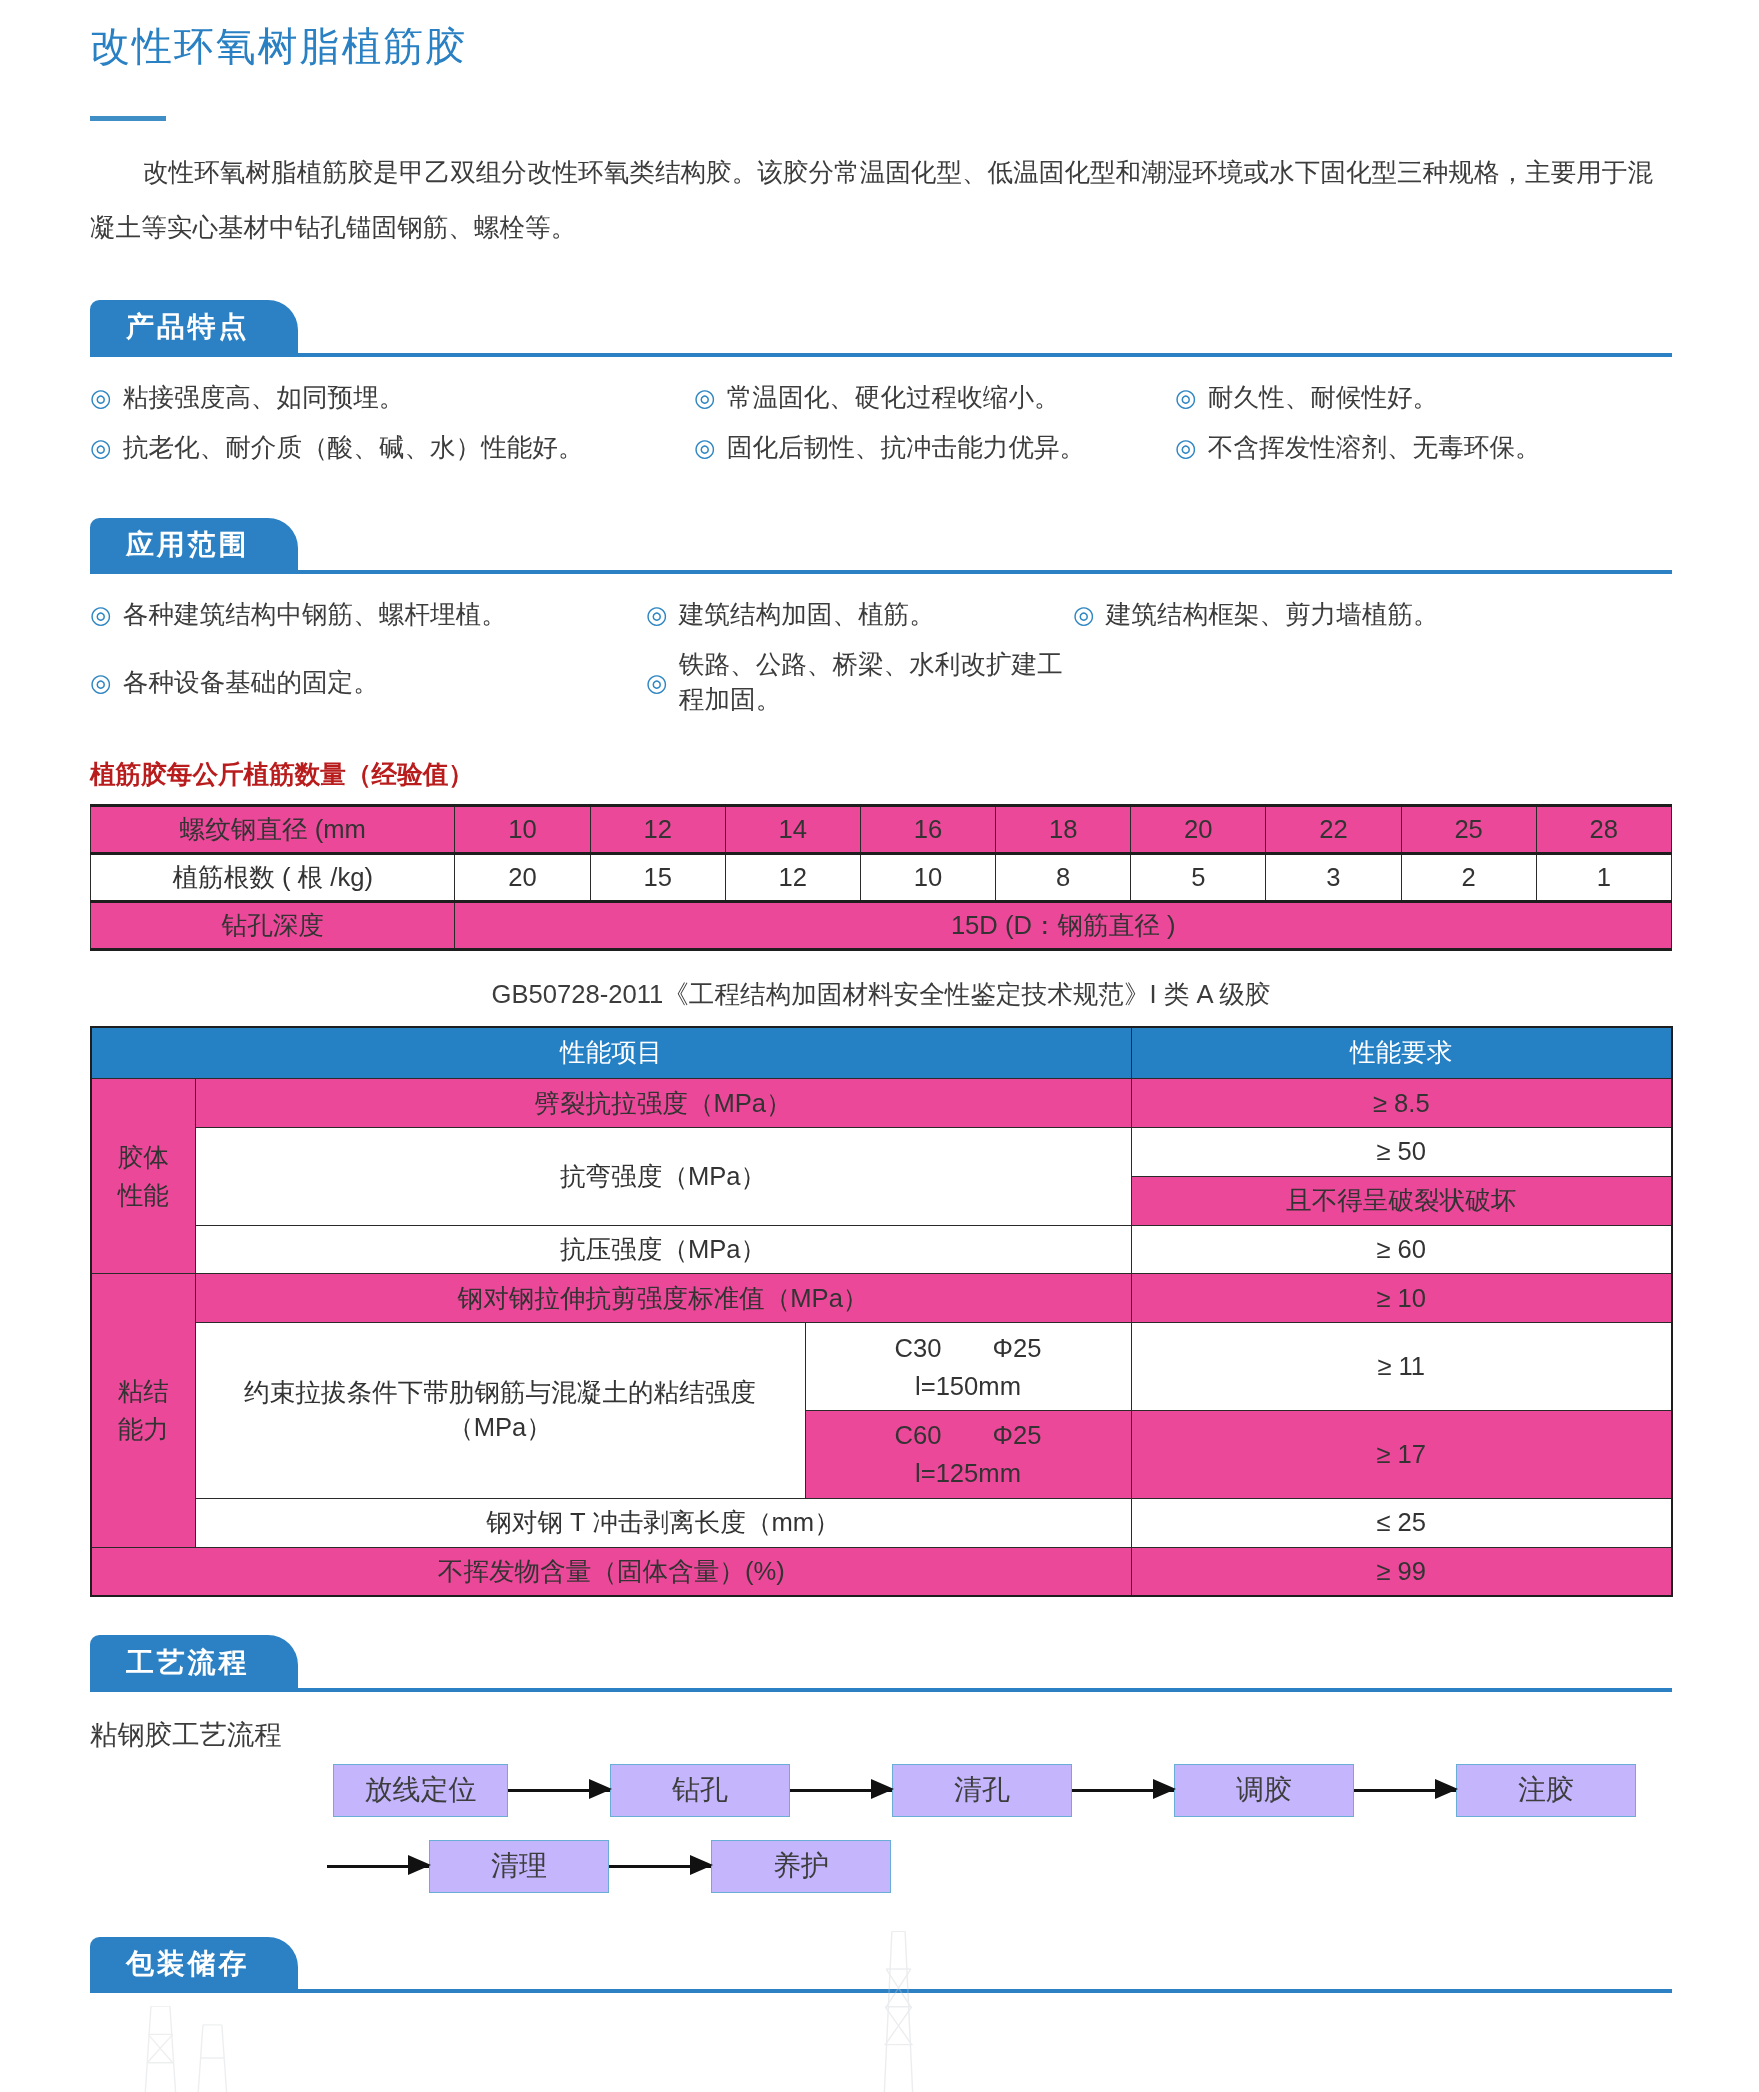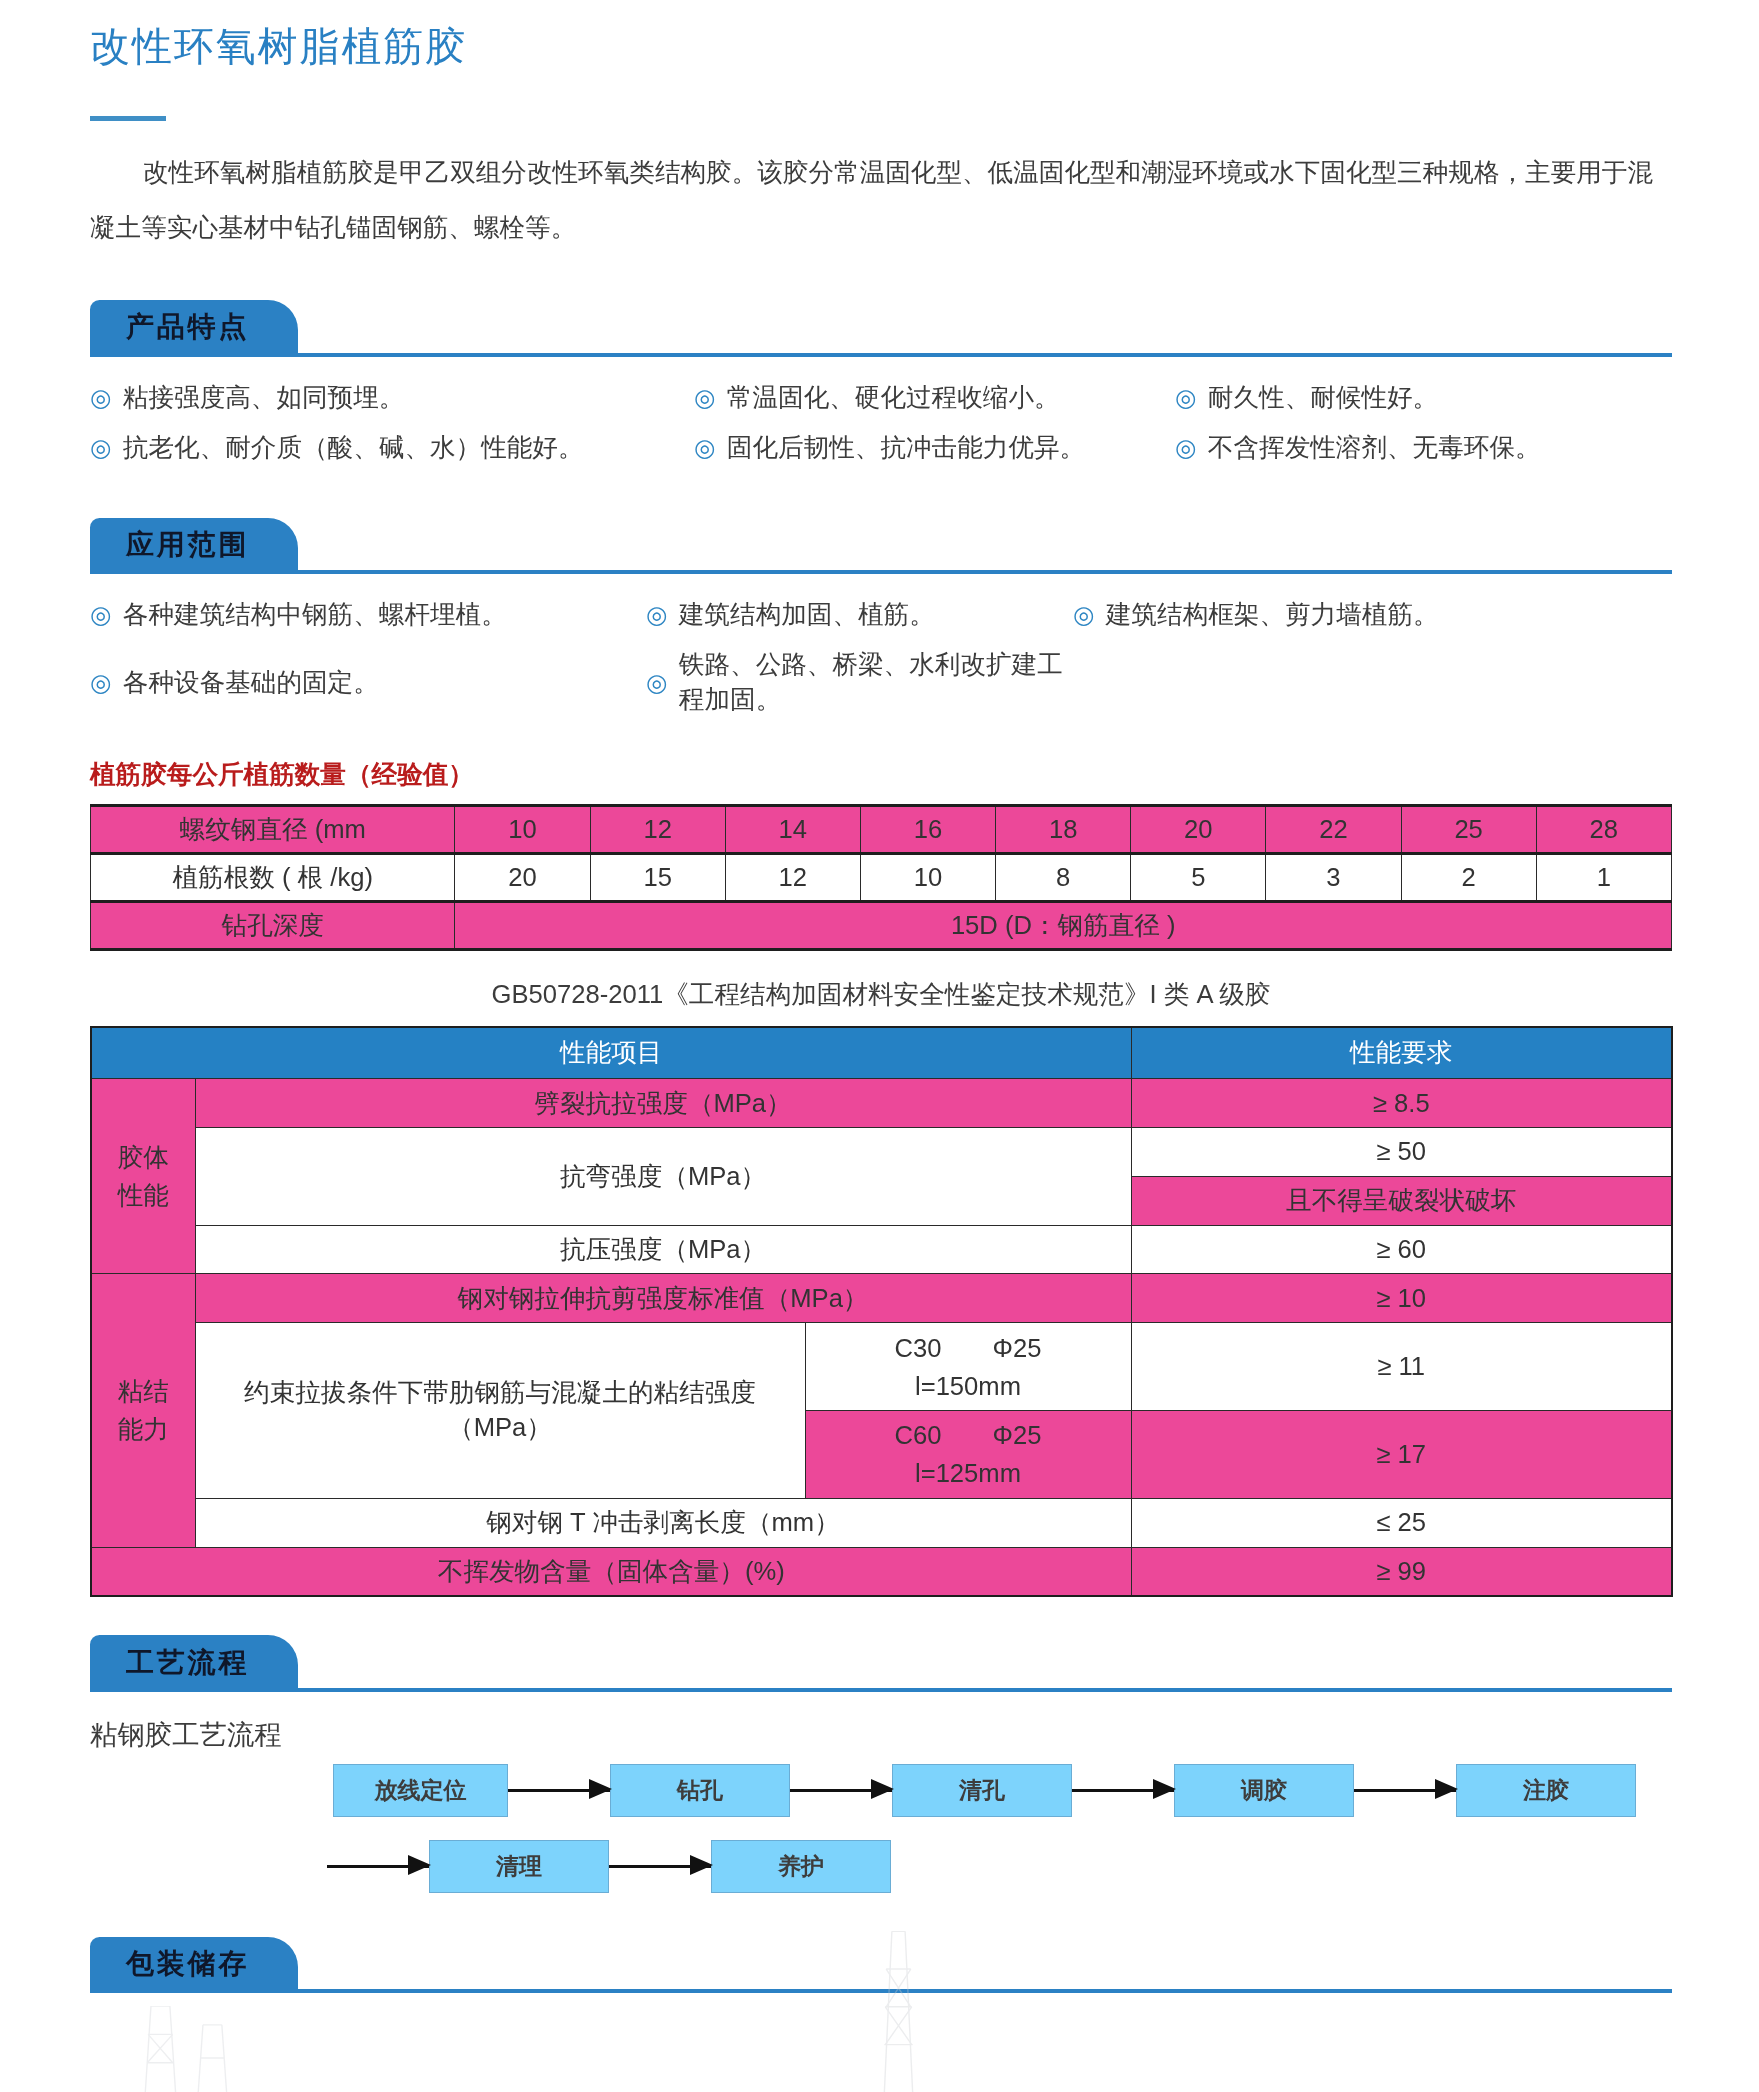--- a/index.html
+++ b/index.html
@@ -12,21 +12,21 @@
 
   
   .page-title{margin-top:19px;font-size:40px;font-weight:normal;color:#2980c3;letter-spacing:1.9px;}
   .title-underline{width:76px;height:4.7px;background:#3f8fc6;margin-top:42px;}
 
   .intro{margin-top:24.6px;font-size:25.6px;line-height:55px;text-indent:53px;color:#3c3c3c;}
 
   
   .section-head{border-bottom:4.7px solid #2b81c4;line-height:0;}
   .badge{
-    display:inline-block;background:#2b81c4;color:#0f172a;
+    display:inline-block;background:#2b81c4;color:#ffffff;
     font-size:28px;font-weight:bold;line-height:1;
     padding:13.2px 49px 11.4px 36px;border-radius:9.5px 30px 0 0;letter-spacing:2.8px;
   }
 
   
   .bullets{display:grid;row-gap:15px;margin-top:23px;font-size:25.6px;color:#3c3c3c;}
   .bullets.features{grid-template-columns:604px 481px auto;}
   .bullets.applications{grid-template-columns:556px 427px auto;}
   .bullet-item{display:flex;align-items:center;}
   .bullet-glyph{color:#2e86c3;margin-right:11.4px;font-size:24.6px;}
@@ -56,23 +56,23 @@
   .tech-table td.tall{height:83px;}
   .tech-table{border:2.8px solid #1e1e1e;}
   .spec-line{line-height:38px;}
 
   
   .process-subtitle{margin-top:24.6px;font-size:27.4px;color:#3c3c3c;}
   .flow-row{display:flex;align-items:center;}
   .flow-row1{margin-top:11.4px;margin-left:243px;}
   .flow-row2{margin-top:23px;margin-left:237px;}
   .flow-box{
-    height:53px;border:1.9px solid #6aadd5;background:#7dd3fc;box-sizing:border-box;
+    height:53px;border:1.9px solid #6aadd5;background:#c4b5fd;box-sizing:border-box;
     display:flex;align-items:center;justify-content:center;
-    font-size:23px;color:#3d3d3d;flex:0 0 auto;font-weight:bold;
+    font-size:28px;color:#3d3d3d;flex:0 0 auto;
   }
   .flow-box.wide{width:175px;}
   .flow-box.std{width:180px;}
   .flow-arrow{flex:0 0 auto;width:102px;height:2.8px;background:#111;position:relative;margin:0 0;}
   .flow-arrow:after{
     content:"";position:absolute;right:-1.9px;top:-9.5px;
     border-left:23px solid #111;border-top:10.4px solid transparent;border-bottom:10.4px solid transparent;
   }
 
   

